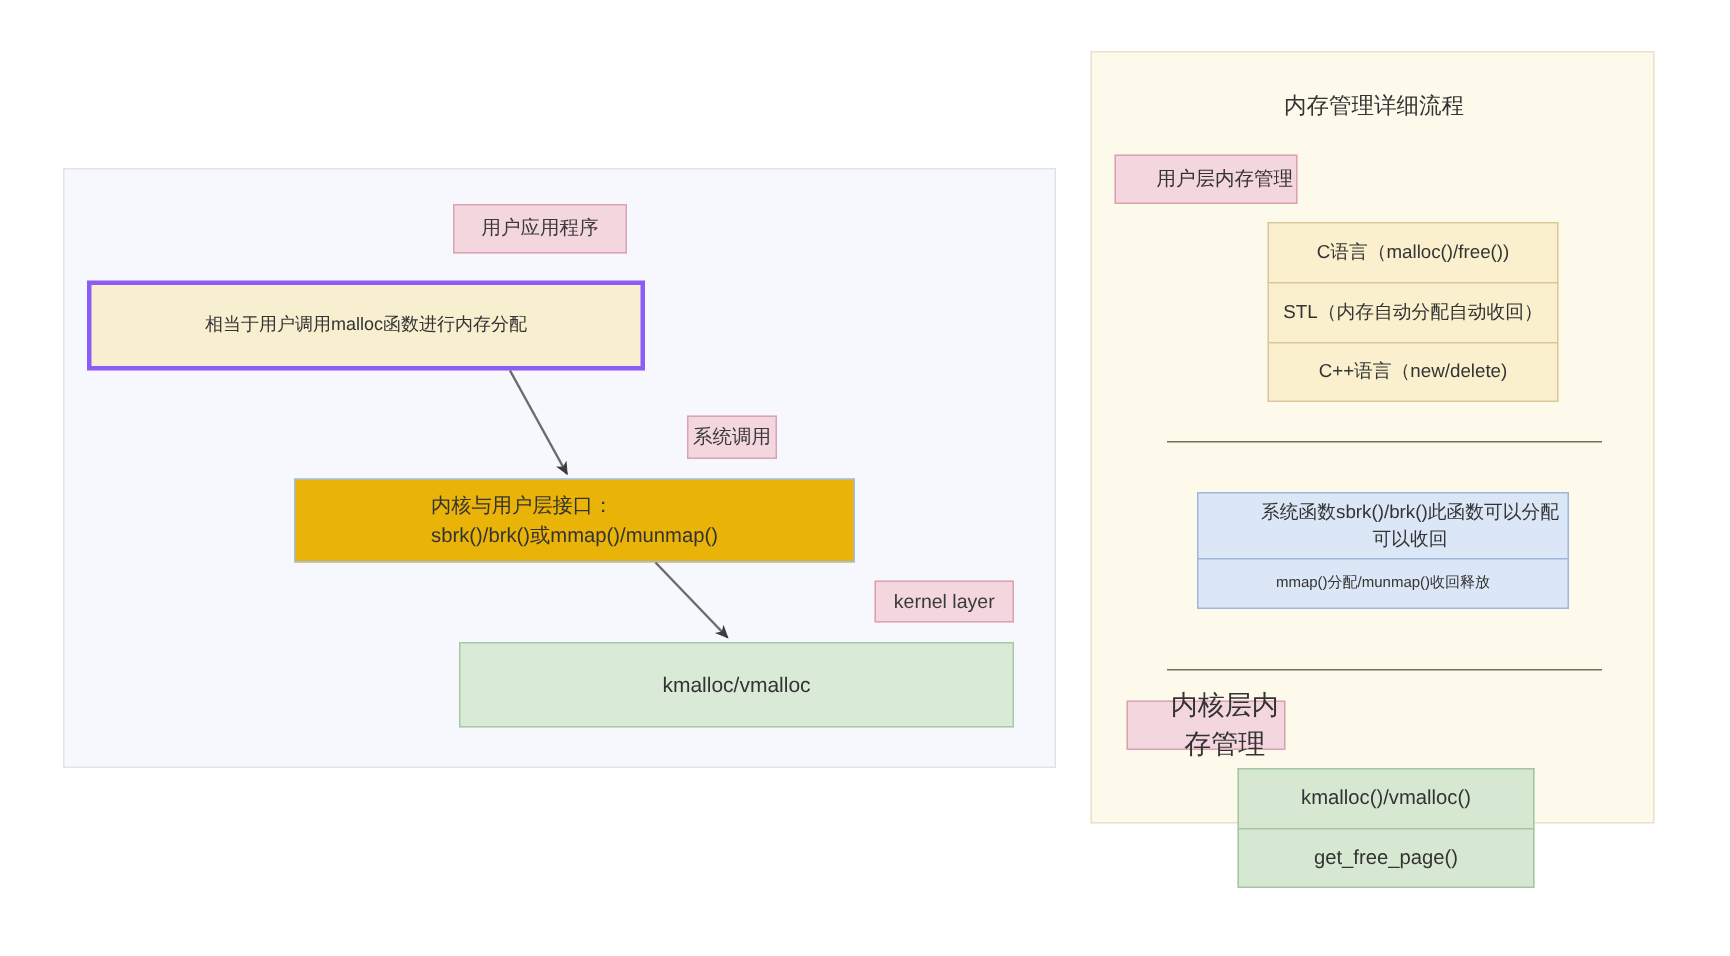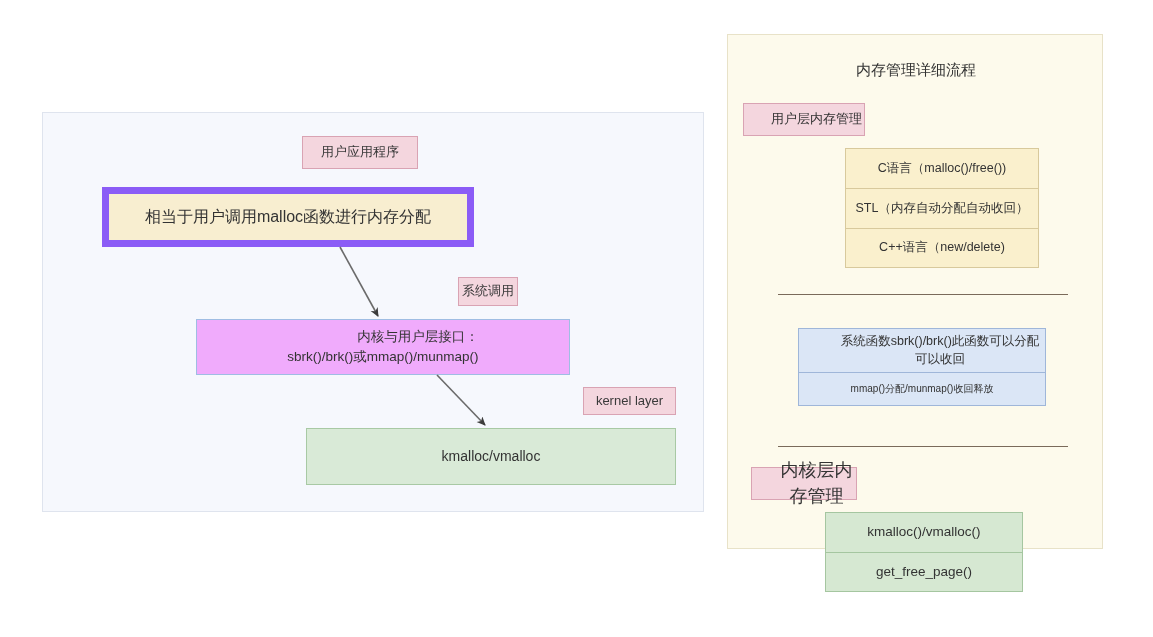--- a/index.html
+++ b/index.html
@@ -32,39 +32,38 @@
     border: 1px solid #dfe4ee;
     box-sizing: border-box;
   }
 
   .node {
     position: absolute;
     box-sizing: border-box;
     display: flex;
     align-items: center;
     justify-content: center;
-    text-align: right;
+    text-align: left;
     color: #333333;
     line-height: 1.45;
   }
 
   .pink-label {
     background: #f4d6de;
     border: 1px solid #d9a3b3;
     color: #3a3a3a;
     font-size: 13px;
   }
   .yellow-box {
     background: #f8eed0;
-    border: 7px solid #8b5cf6;
-    font-size: 16px;
-    margin-left: 44px;
+    border: 3px solid #8b5cf6;
+    font-size: 12px;
   }
   .blue-box {
-    background: #f0abfc;
+    background: #eab308;
     border: 1px solid #9fbde3;
     font-size: 13.5px;
   }
   .green-box {
     background: #d9ead7;
     border: 1px solid #a8c9a4;
     font-size: 14px;
   }
 
   

